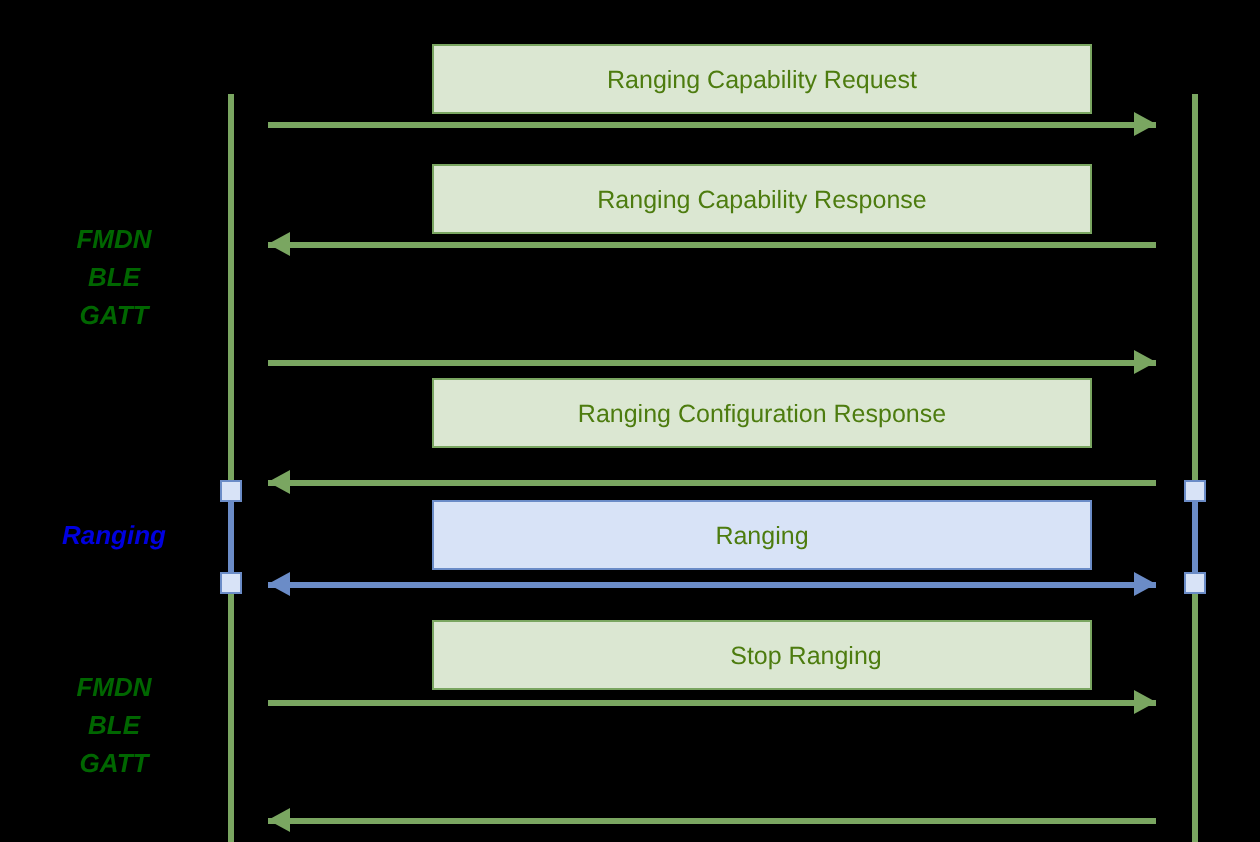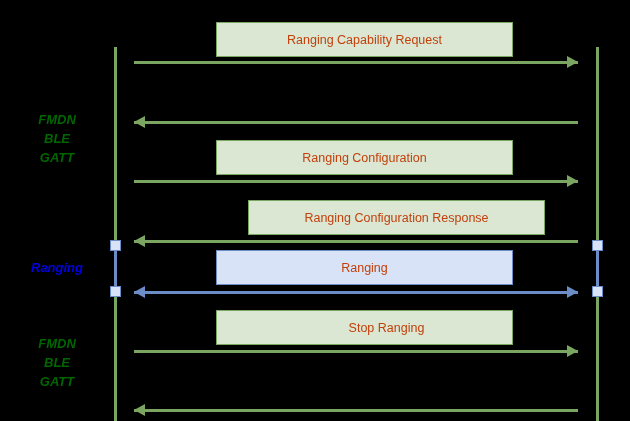--- a/index.html
+++ b/index.html
@@ -55,28 +55,28 @@
     letter-spacing: 0px;
     font-style: italic;
   }
   .phase-label.green { color: #006600; }
   .phase-label.blue  { color: #0000e0; }
 
   
   .msg-box {
     position: absolute;
     left: 216px;
-    width: 297px;
+    width: 330px;
     height: 35px;
     box-sizing: border-box;
     display: flex;
     align-items: center;
     justify-content: center;
     font-size: 12.5px;
-    color: #c2410c;
+    color: #4d7c0f;
     border: 1px solid;
   }
   .msg-box.green {
     background: #dbe7d2;
     border-color: #7aa661;
   }
   .msg-box.blue {
     background: #d8e3f7;
     border-color: #6b8cc7;
   }
@@ -124,28 +124,28 @@
   <div class="phase-label blue" style="left:18px; top:258px; width:78px;">Ranging</div>
 
   <div class="phase-label green" style="left:18px; top:334px; width:78px;">FMDN
 BLE
 GATT</div>
 
   <div class="msg-box green" style="top:22px;">Ranging Capability Request</div>
   <div class="arrow-line green" style="left:134px; top:61px; width:444px;"></div>
   <div class="arrow-head right green" style="left:567px; top:56px;"></div>
 
+  <div class="msg-box green" style="top:82px;">Ranging Capability Response</div>
   <div class="arrow-line green" style="left:134px; top:121px; width:444px;"></div>
   <div class="arrow-head left green" style="left:134px; top:116px;"></div>
 
-  <div class="msg-box green" style="top:140px;">Ranging Configuration</div>
   <div class="arrow-line green" style="left:134px; top:180px; width:444px;"></div>
   <div class="arrow-head right green" style="left:567px; top:175px;"></div>
 
-  <div class="msg-box green" style="top:200px;margin-left:32px;">Ranging Configuration Response</div>
+  <div class="msg-box green" style="top:189px;">Ranging Configuration Response</div>
   <div class="arrow-line green" style="left:134px; top:240px; width:444px;"></div>
   <div class="arrow-head left green" style="left:134px; top:235px;"></div>
 
   <div class="msg-box blue" style="top:250px;">Ranging</div>
   <div class="arrow-line blue" style="left:134px; top:291px; width:444px;"></div>
   <div class="arrow-head left blue" style="left:134px; top:286px;"></div>
   <div class="arrow-head right blue" style="left:567px; top:286px;"></div>
 
   <div class="msg-box green" style="top:310px;padding-left:44px;">Stop Ranging</div>
   <div class="arrow-line green" style="left:134px; top:350px; width:444px;"></div>

